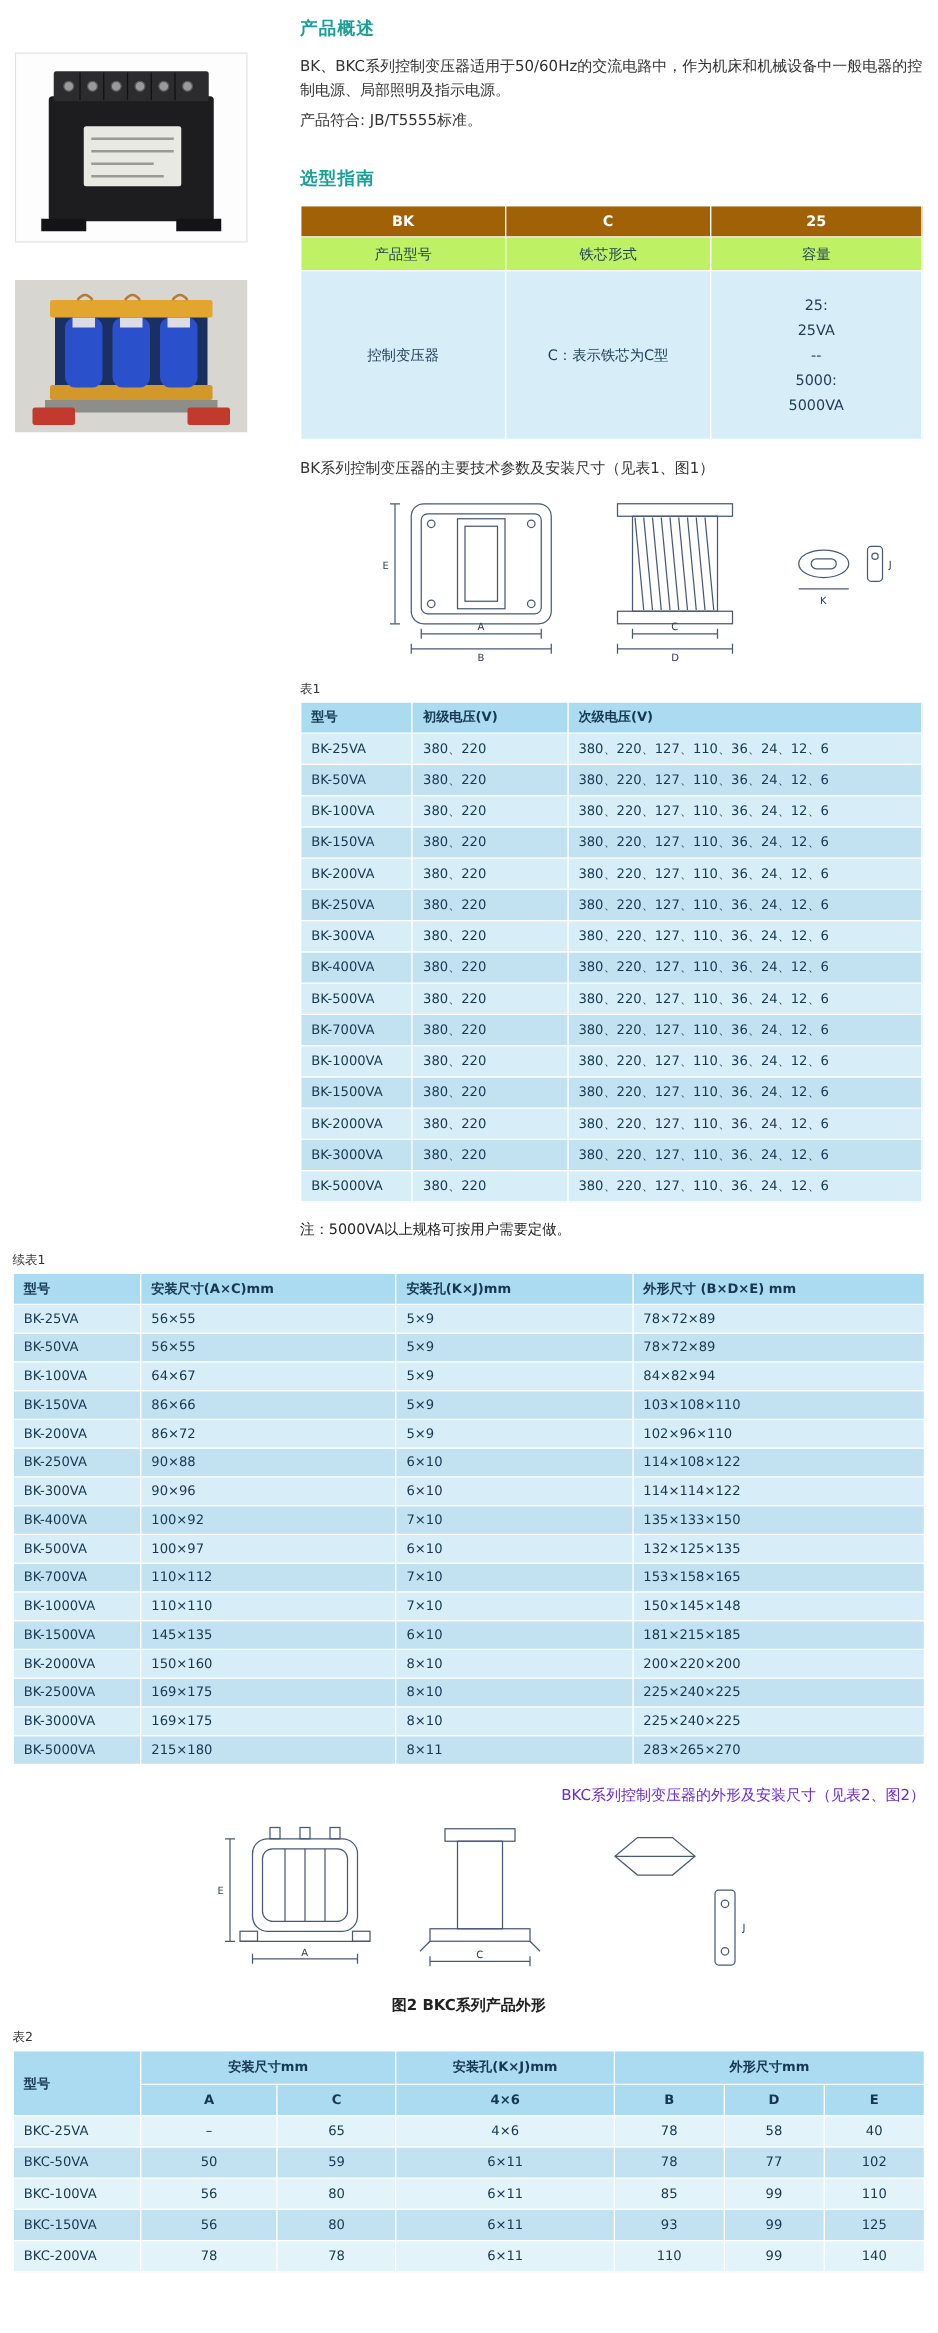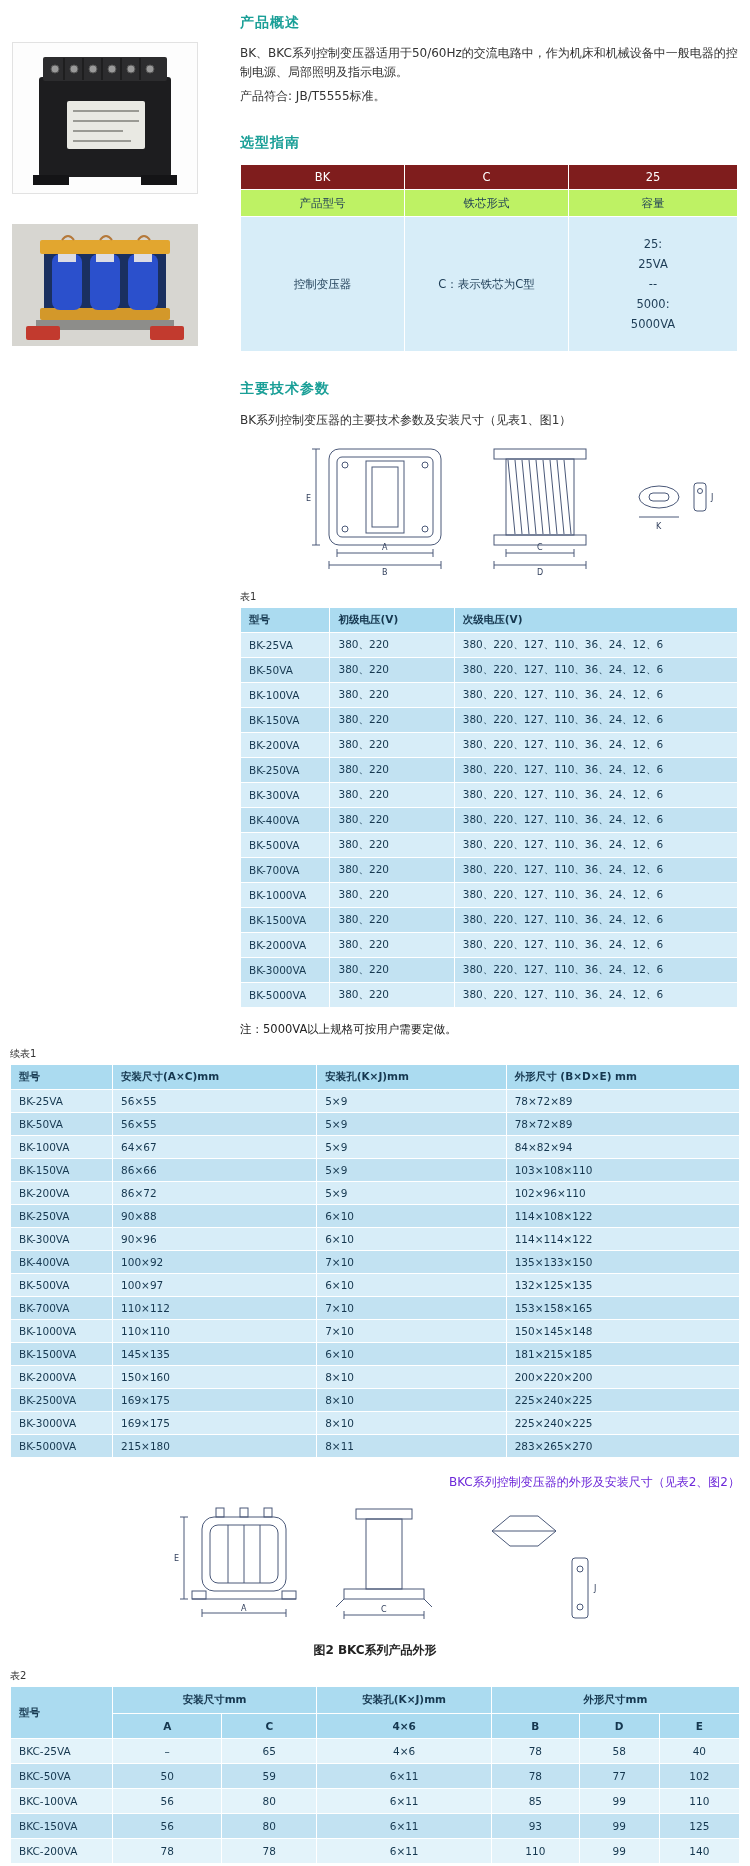--- a/index.html
+++ b/index.html
@@ -20,21 +20,21 @@
   .mt-sec { margin-top:28px; }
   .body-p { font-size:12px; line-height:19px; color:#333; margin-top:12px; }
   .std-p { font-size:12px; line-height:19px; color:#333; margin-top:5px; }
 
   table { border-collapse:collapse; width:100%; }
   th, td { border:1px solid #fff; }
 
   
   .sel { margin-top:12px; font-size:11.5px; color:#1d3c55; }
   .sel th, .sel td { text-align:center; vertical-align:middle; }
-  .sel-head th { background:#7f1d1d; color:#fff; font-weight:normal; height:25px; }
+  .sel-head th { background:#a16207; color:#fff; font-weight:bold; height:25px; }
   .sel-r2 td { background:#bef264; height:27px; }
   .sel-r3 td { background:#d7edf8; padding:17px 6px; }
   .pre { white-space:pre-line; line-height:20px; }
 
   .intro-p { font-size:12px; color:#333; margin-top:14px; }
   .fig { text-align:center; margin-top:12px; }
   .fig-caption { text-align:center; font-size:12px; font-weight:bold; color:#222; margin-top:5px; }
   .tbl-label { text-align:left; font-size:10px; color:#333; margin:10px 2px 3px 0; }
 
   
@@ -151,21 +151,20 @@
           <td>C：表示铁芯为C型</td>
           <td class="pre">25:
 25VA
 --
 5000:
 5000VA</td>
         </tr>
       </tbody>
         </table>
 
-      <h2 class="h2 mt-sec">主要技术参数</h2>
       <p class="intro-p">BK系列控制变压器的主要技术参数及安装尺寸（见表1、图1）</p>
 
       <div class="fig">
         <svg width="470" height="135" viewBox="0 0 470 135">
           <g stroke="#4a5878" fill="none" stroke-width="1">
             <rect x="75" y="8" width="112" height="96" rx="10"></rect>
             <rect x="83" y="16" width="96" height="80" rx="5"></rect>
             <rect x="112" y="20" width="38" height="72"></rect>
             <rect x="118" y="26" width="26" height="60"></rect>
             <circle cx="91" cy="24" r="3"></circle>

